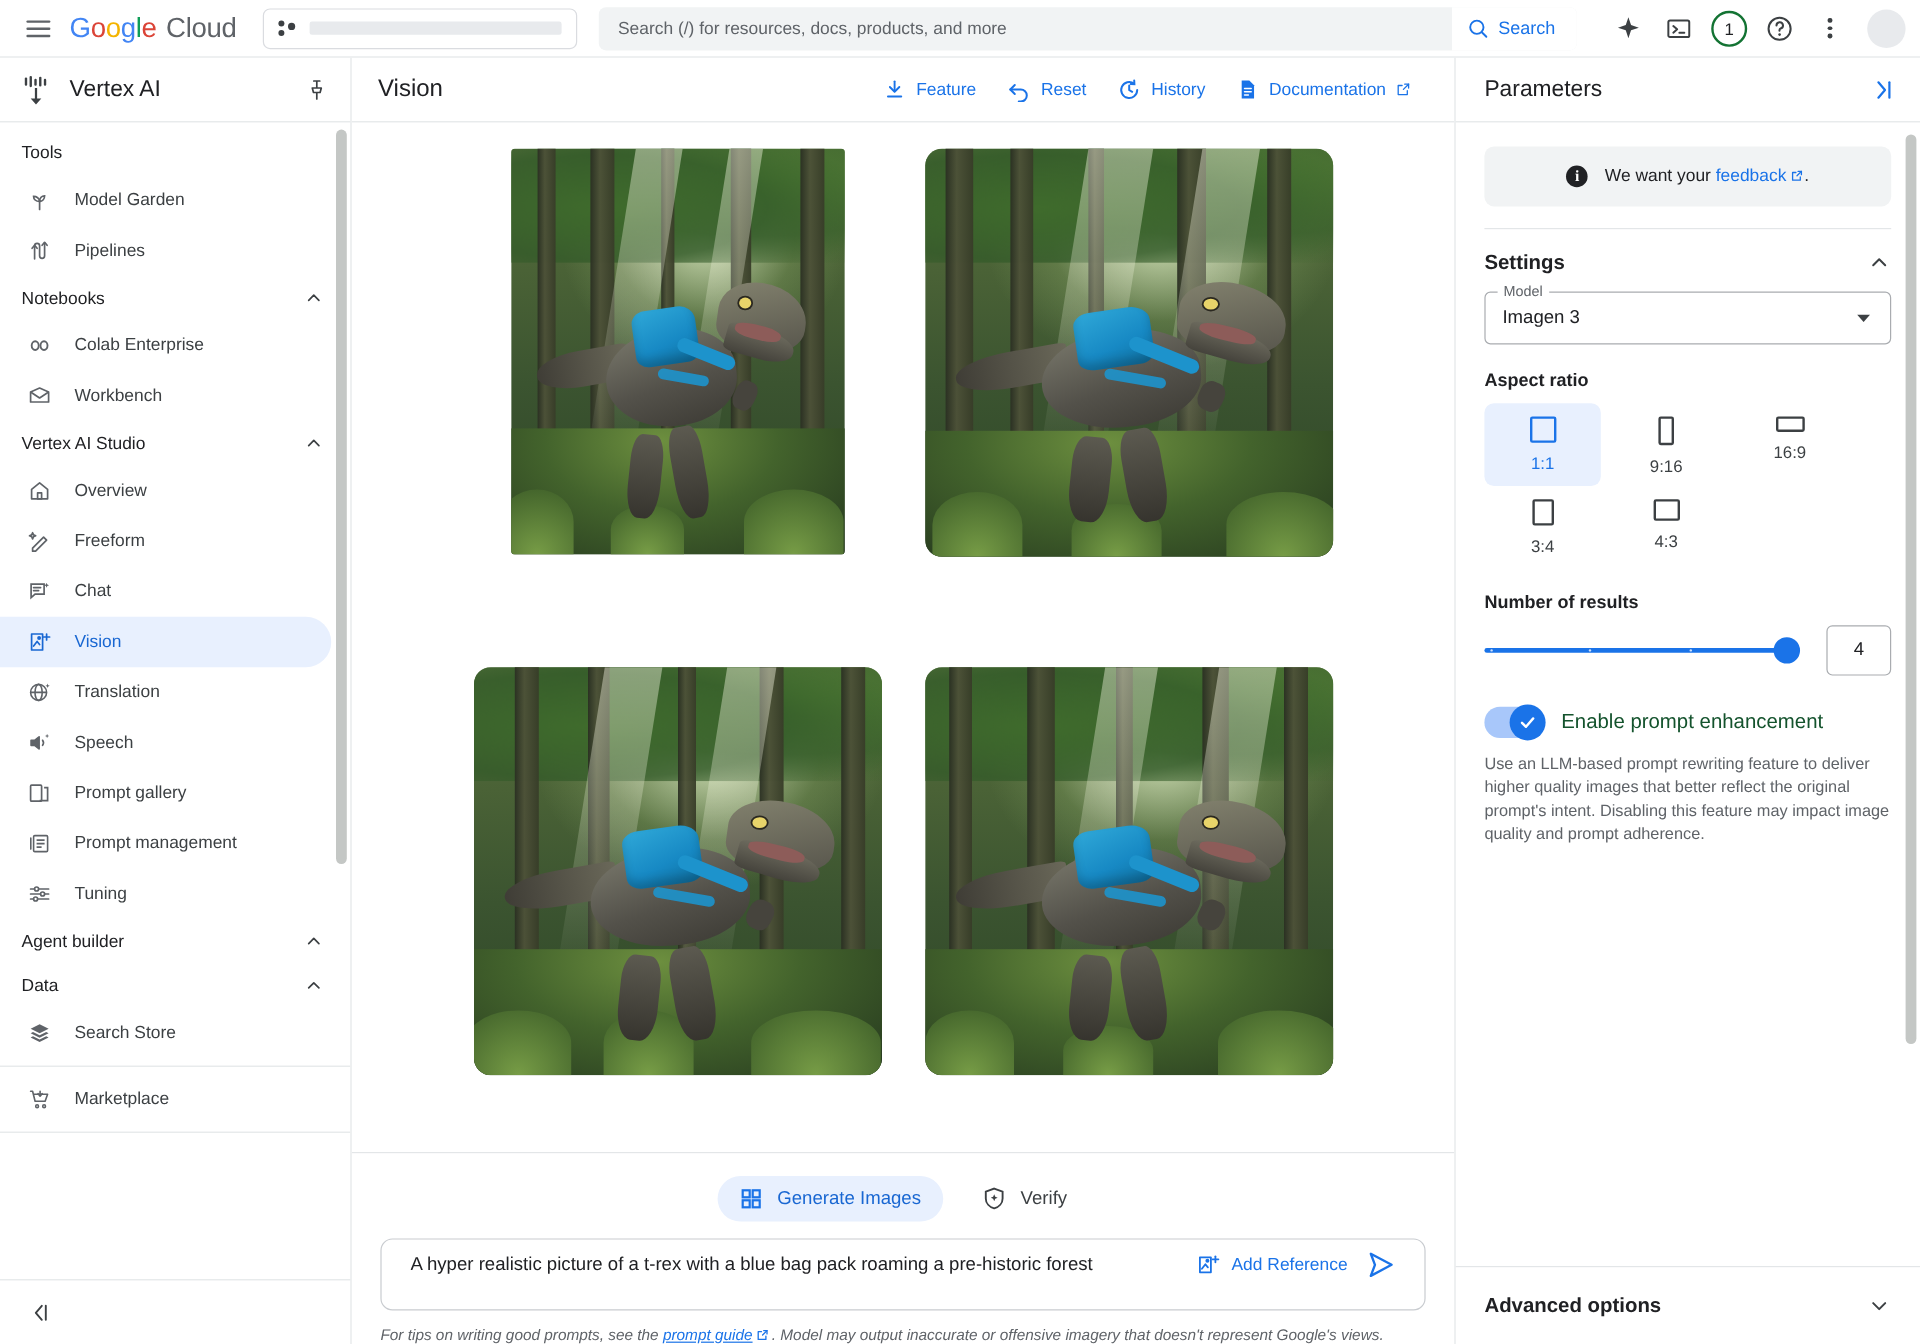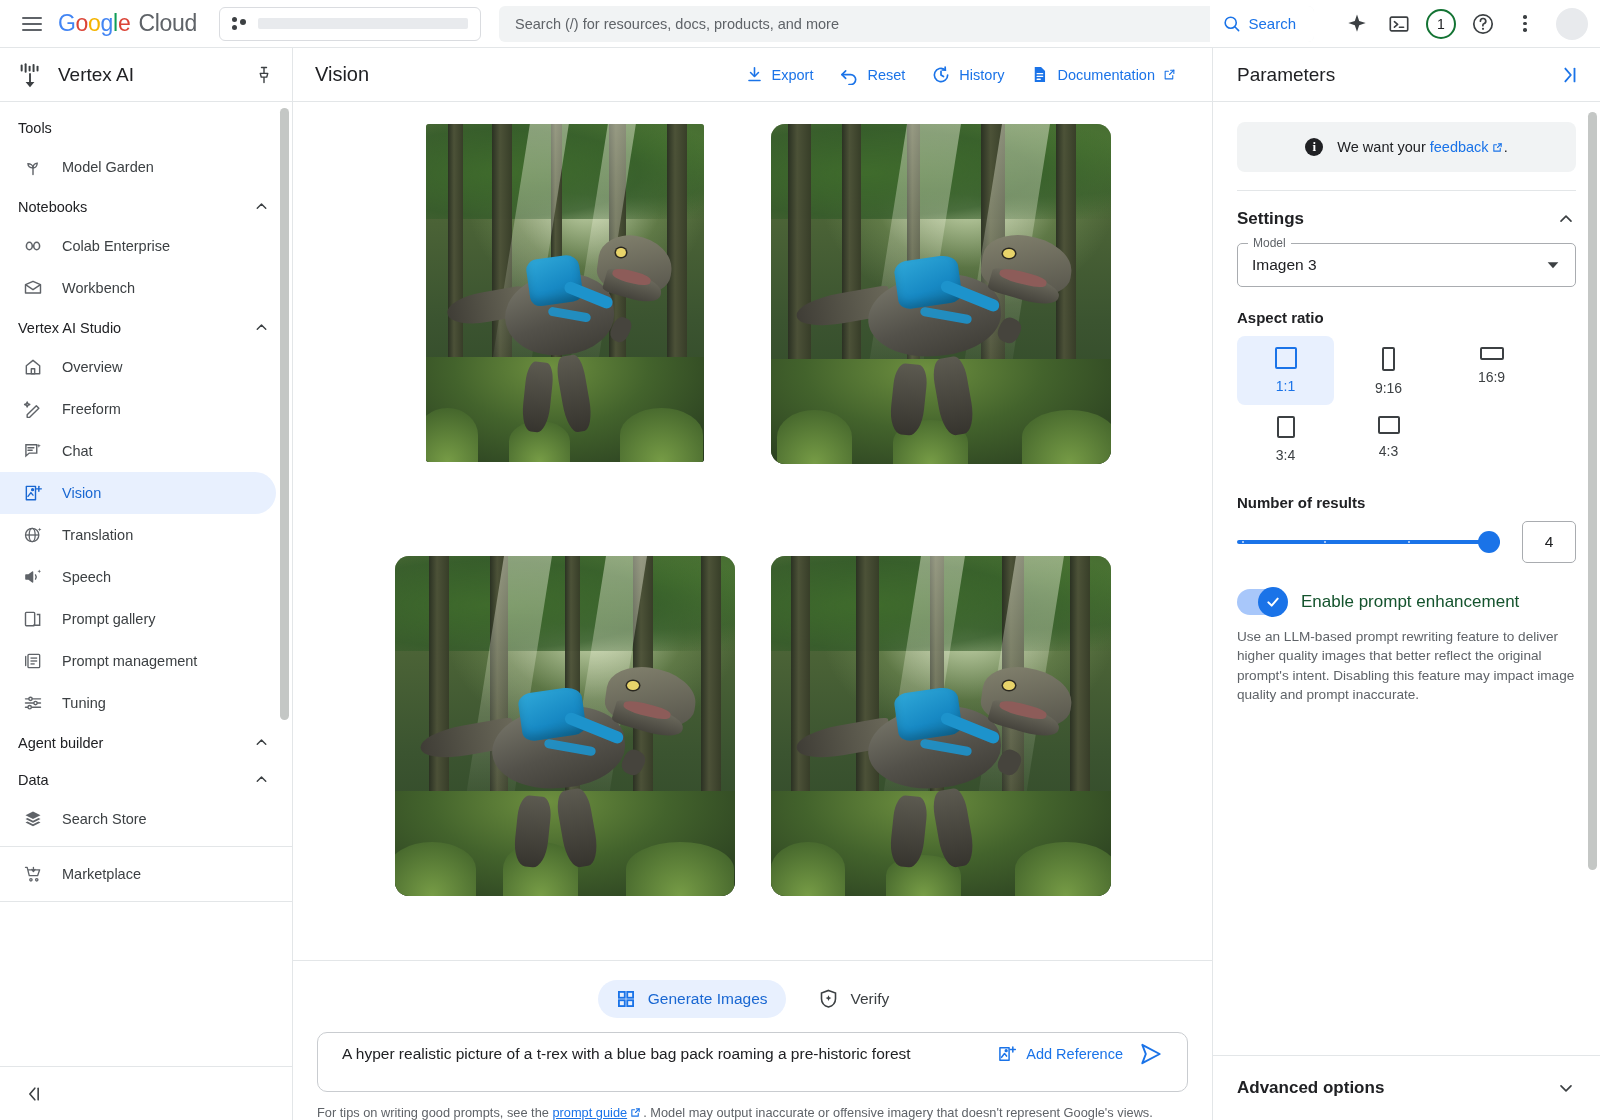--- a/index.html
+++ b/index.html
@@ -150,21 +150,21 @@
     border-radius: 20px; font-size: 15.5px; color: #3c4043; cursor: pointer; }
   .mode.active { background: #e8f0fe; color: #1967d2; }
   .promptrow { margin: 0 24px; display: flex; align-items: center; gap: 10px;
     border: 1px solid #c9ccd0; border-radius: 10px; height: 60px; padding: 0 18px 16px 24px; flex: none; }
   .promptrow input { flex: 1; border: none; outline: none; font-size: 15.5px;
     color: #202124; font-family: inherit; background: transparent; }
   .addref { display: flex; align-items: center; gap: 9px; color: #1a73e8;
     font-size: 14.5px; cursor: pointer; white-space: nowrap; }
   .sendbtn { width: 36px; height: 36px; display: flex; align-items: center;
     justify-content: center; color: #1a73e8; cursor: pointer; }
-  .tip { font-size: 12.8px; color: #5f6368; padding: 13px 24px 0; flex: none; }
+  .tip { font-size: 12.8px; color: #5f6368; padding: 13px 24px 0; flex: none; font-style: italic; }
   .tip a { color: #1a73e8; text-decoration: underline; }
 
   
   .params { width: 388px; flex: none; border-left: 1px solid #e3e6e8;
     display: flex; flex-direction: column; background: #fff; position: relative; }
   .ph { height: 54px; display: flex; align-items: center; padding: 0 20px 0 24px;
     border-bottom: 1px solid #e3e6e8; flex: none; }
   .ph h2 { font-size: 19px; font-weight: 400; flex: 1; }
   .pbody { flex: 1; overflow: hidden; padding: 20px 24px 0; position: relative; }
   .p-track { position: absolute; right: 3px; top: 10px; width: 9px; height: 758px;
@@ -313,20 +313,30 @@
       <div class="nav">
         <span class="ic">
             <svg width="20" height="20" viewBox="0 0 24 24" fill="none" stroke="currentColor" stroke-width="1.7">
               <path d="M12 21v-8" stroke-linecap="round"></path>
               <path d="M12 13c-4 0-6-2.2-6-5 2.8 0 6 1.8 6 5z"></path>
               <path d="M12 13c0-3.2 2.2-5.6 5-5.6 0 3-2 5.6-5 5.6z"></path>
             </svg>
           </span>
         <span>Model Garden</span>
       </div>
+      <div class="nav">
+        <span class="ic">
+            <svg width="20" height="20" viewBox="0 0 24 24" fill="none" stroke="currentColor" stroke-width="1.7" stroke-linecap="round" stroke-linejoin="round">
+              <path d="M7 20V7a2.5 2.5 0 0 1 5 0v10a2.5 2.5 0 0 0 5 0V4"></path>
+              <polyline points="4.5,9.5 7,6.5 9.5,9.5"></polyline>
+              <polyline points="14.5,6.5 17,3.5 19.5,6.5"></polyline>
+            </svg>
+          </span>
+        <span>Pipelines</span>
+      </div>
 
       <div class="sec">
         <span>Notebooks</span>
         <svg width="17" height="17" viewBox="0 0 24 24" fill="none" stroke="#3c4043" stroke-width="2">
             <polyline points="6,14.5 12,8.5 18,14.5" stroke-linecap="round" stroke-linejoin="round"></polyline>
           </svg>
       </div>
       <div class="nav">
         <span class="ic">
             <svg width="22" height="22" viewBox="0 0 24 24" fill="none" stroke="currentColor" stroke-width="1.7">
@@ -499,21 +509,21 @@
   <div class="center">
     <div class="chead">
       <h1>Vision</h1>
       <div class="tools">
         <div class="tbtn">
           <svg width="19" height="19" viewBox="0 0 24 24" fill="none" stroke="#1a73e8" stroke-width="2" stroke-linecap="round" stroke-linejoin="round">
               <line x1="12" y1="3.5" x2="12" y2="14"></line>
               <polyline points="7,9.5 12,14.5 17,9.5"></polyline>
               <line x1="5" y1="19.5" x2="19" y2="19.5"></line>
             </svg>
-          <span>Export</span>
+          <span>Feature</span>
         </div>
         <div class="tbtn">
           <svg width="20" height="20" viewBox="0 0 24 24" fill="none" stroke="#1a73e8" stroke-width="2" stroke-linecap="round" stroke-linejoin="round">
               <polyline points="8,7 3.5,11.5 8,16"></polyline>
               <path d="M3.5 11.5H14a6 6 0 0 1 0 12h-2"></path>
             </svg>
           <span>Reset</span>
         </div>
         <div class="tbtn">
           <svg width="20" height="20" viewBox="0 0 24 24" fill="none" stroke="#1a73e8" stroke-width="2" stroke-linecap="round">
@@ -796,21 +806,21 @@
       <div class="toggle-row">
         <div class="toggle">
           <span class="knob">
             <svg width="16" height="16" viewBox="0 0 24 24" fill="none" stroke="#fff" stroke-width="3" stroke-linecap="round" stroke-linejoin="round">
                 <polyline points="5,12.5 10,17.5 19,7"></polyline>
               </svg>
           </span>
         </div>
         <span class="toggle-label">Enable prompt enhancement</span>
       </div>
-      <div class="helptext">Use an LLM-based prompt rewriting feature to deliver higher quality images that better reflect the original prompt's intent. Disabling this feature may impact image quality and prompt inaccurate.</div>
+      <div class="helptext">Use an LLM-based prompt rewriting feature to deliver higher quality images that better reflect the original prompt's intent. Disabling this feature may impact image quality and prompt adherence.</div>
     </div>
 
     <div class="adv">
       <span>Advanced options</span>
       <span class="chev">
         <svg width="20" height="20" viewBox="0 0 24 24" fill="none" stroke="#3c4043" stroke-width="2">
             <polyline points="6,9.5 12,15.5 18,9.5" stroke-linecap="round" stroke-linejoin="round"></polyline>
           </svg>
       </span>
     </div>

